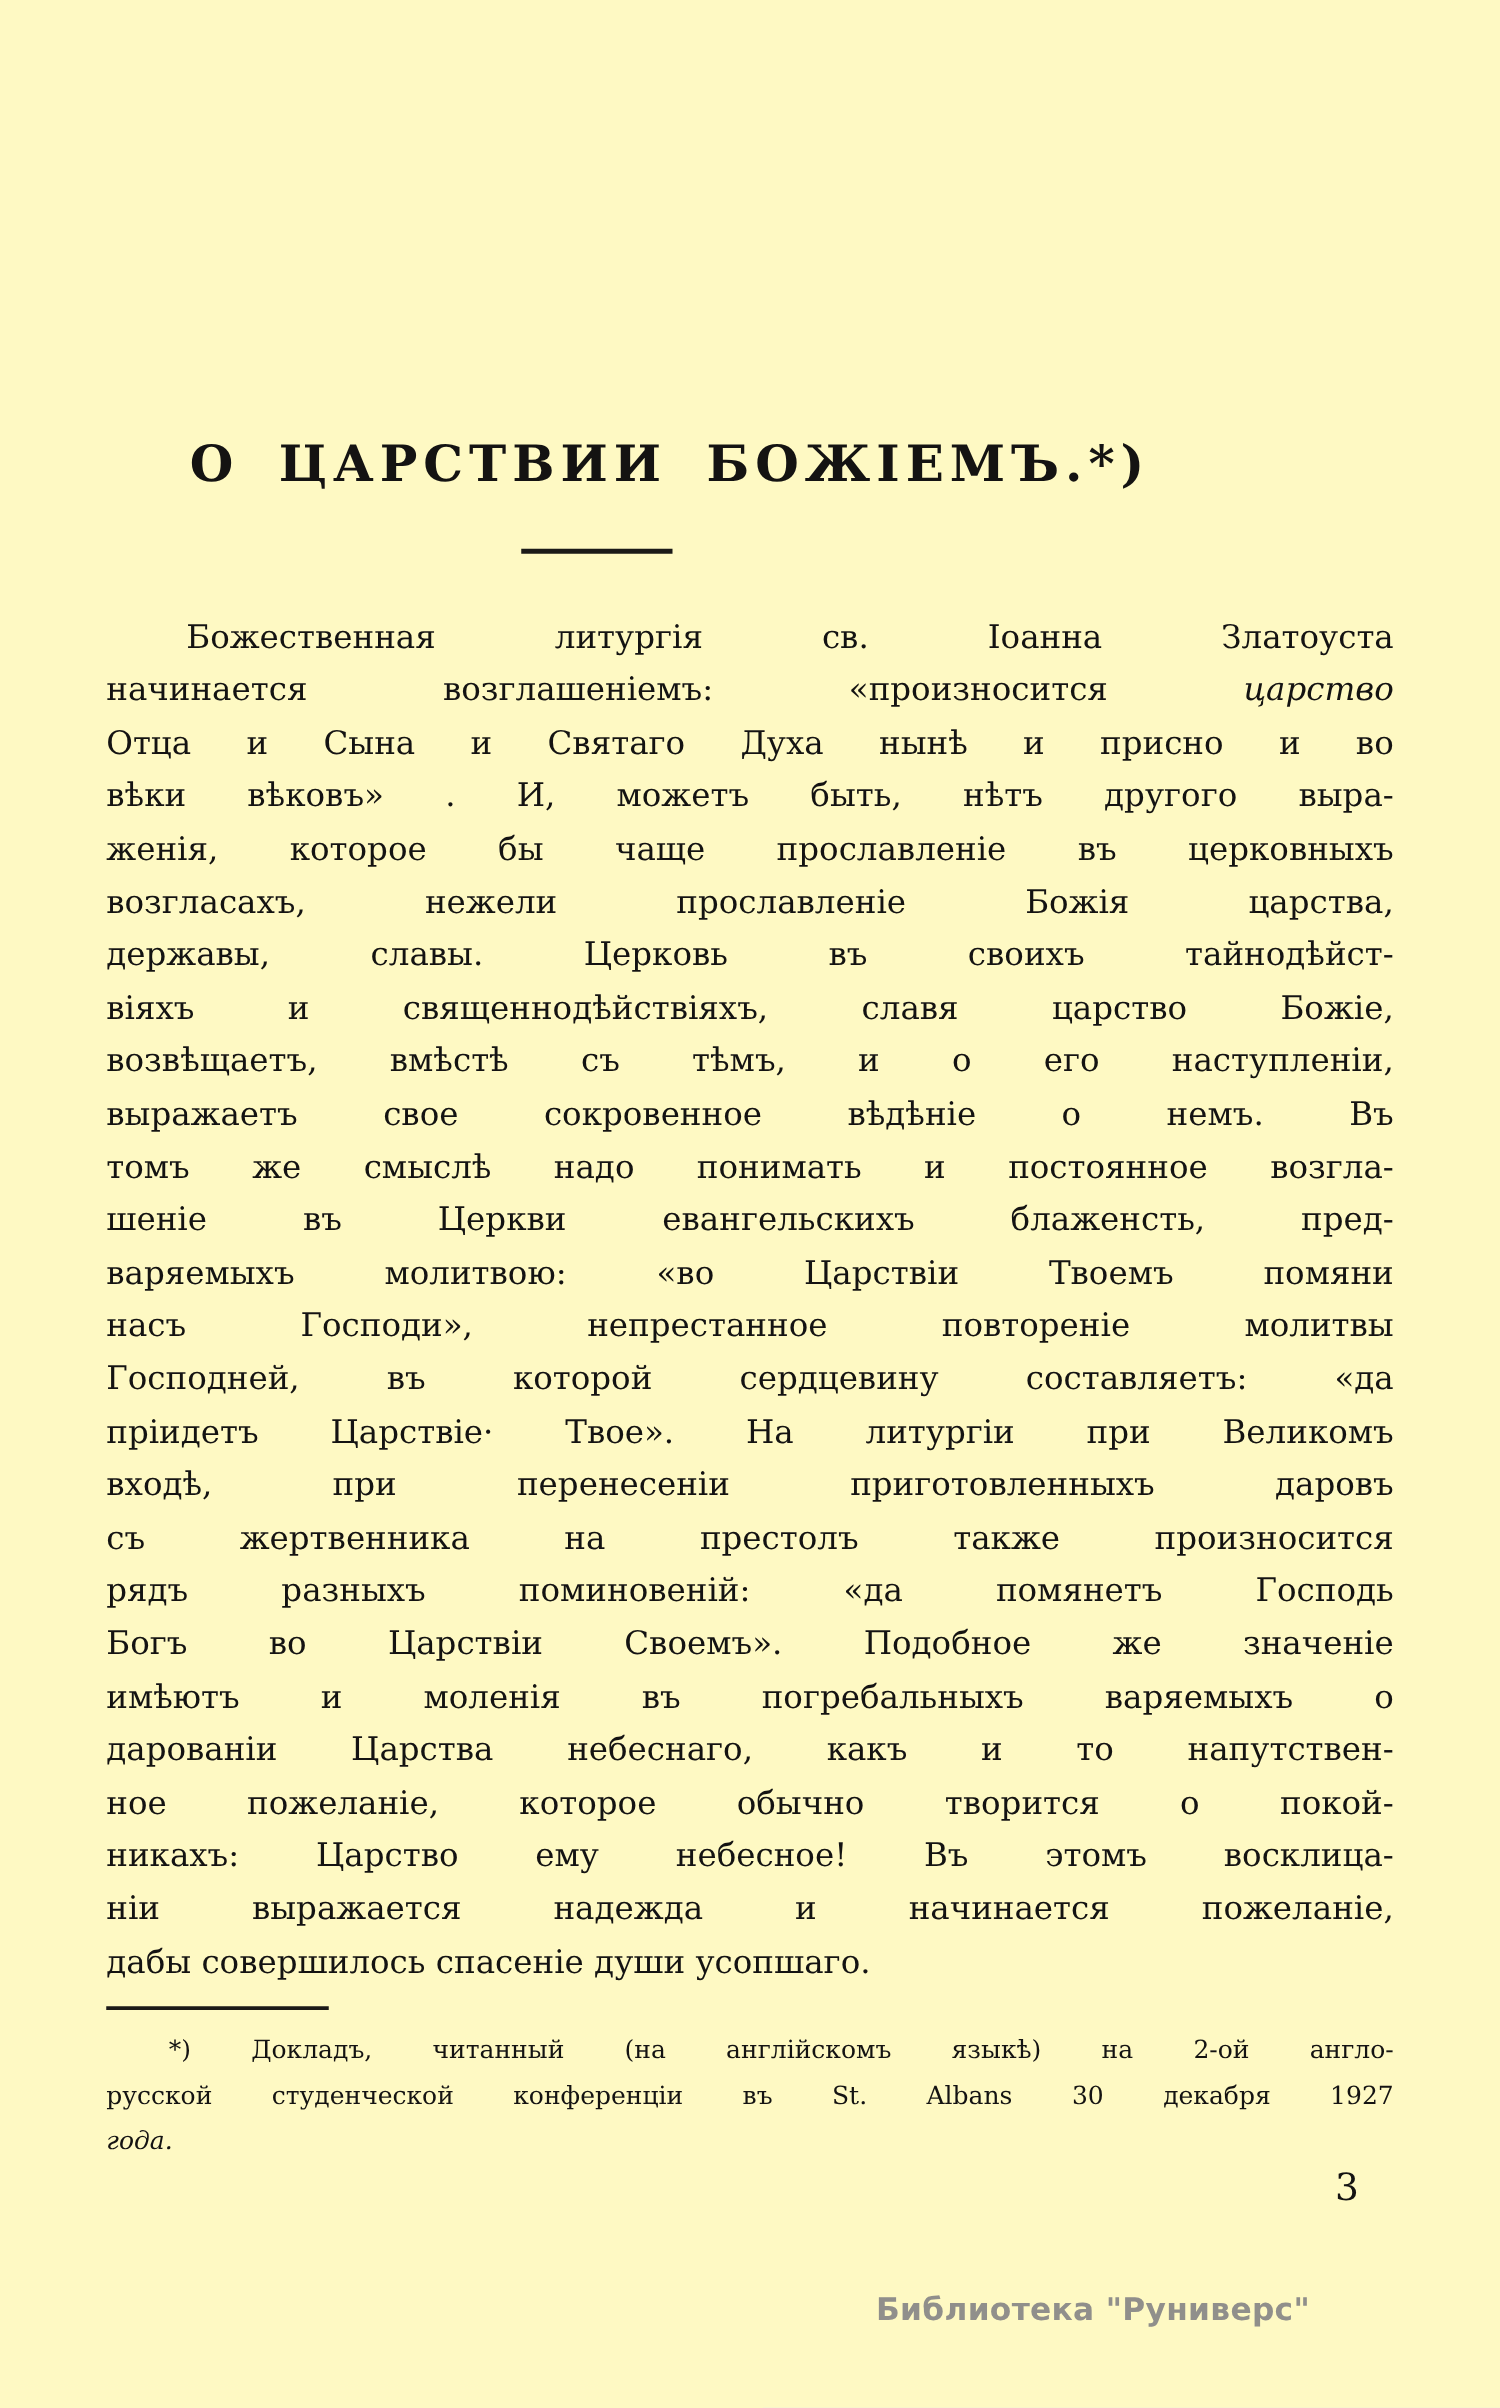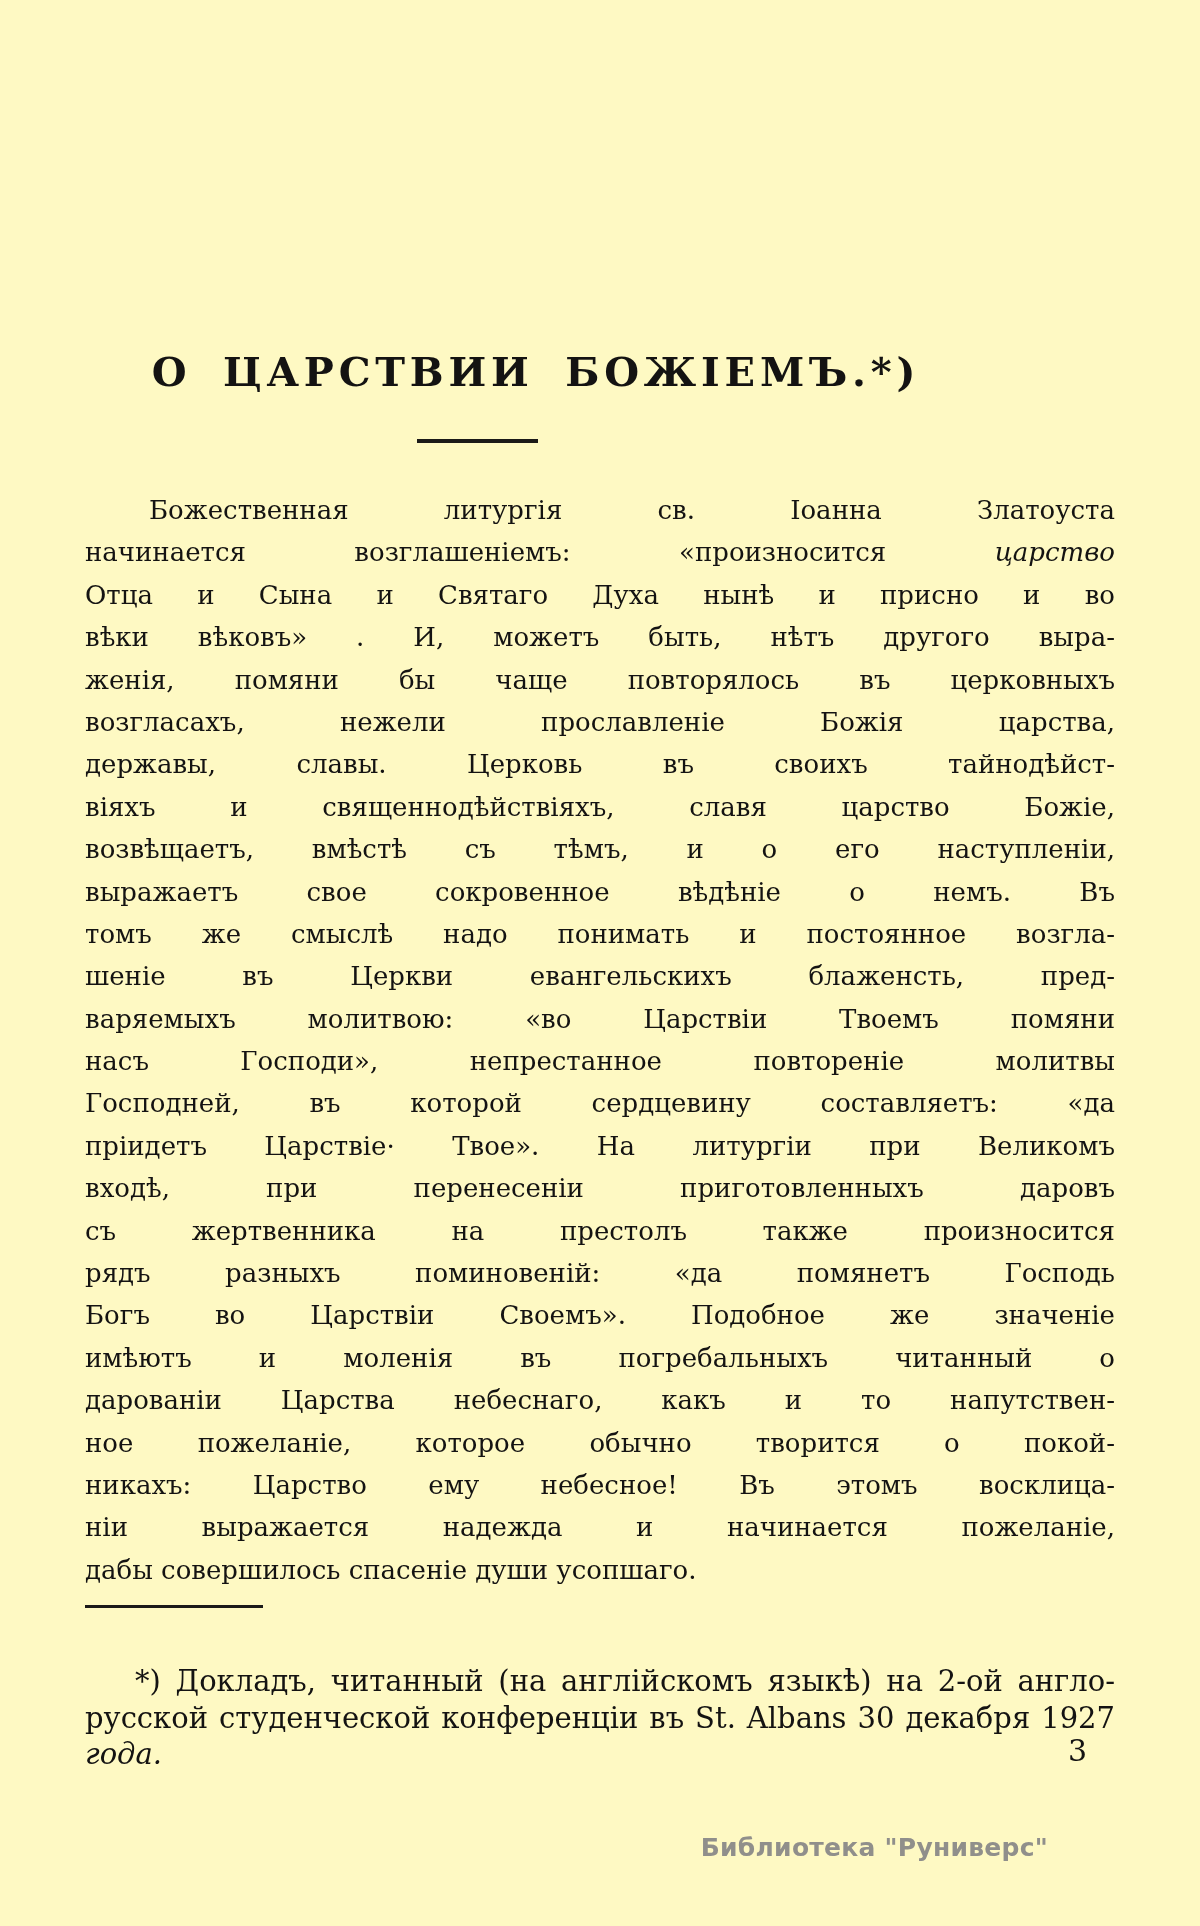--- a/index.html
+++ b/index.html
@@ -60,23 +60,22 @@
     top: 1605px;
     width: 178px;
     height: 3px;
     background: #1b1a18;
   }
   .footnote {
     position: absolute;
     left: 85px;
     top: 1621px;
     width: 1030px;
-    font-size: 29px;
+    font-size: 20px;
     line-height: 36.5px;
-    margin-top: 42px;
   }
   .footnote .fline {
     text-align: justify;
     text-align-last: justify;
     height: 36.5px;
   }
   .footnote .fline:first-child { text-indent: 50px; }
   .footnote .fline:last-child { text-align-last: left; font-style: italic; }
   .page-number {
     position: absolute;
@@ -99,37 +98,37 @@
 <body>
 
 <div class="page">
   <h1 class="title">О ЦАРСТВИИ БОЖІЕМЪ.*)</h1>
   <div class="title-rule"></div>
   <section class="body-text" id="body-lines">
       <div class="line"><span>Божественная литургія св. Іоанна Златоуста</span></div>
       <div class="line"><span>начинается возглашеніемъ: «произносится </span><em>царство</em></div>
       <div class="line"><span>Отца и Сына и Святаго Духа нынѣ и присно и во</span></div>
       <div class="line"><span>вѣки вѣковъ» . И, можетъ быть, нѣтъ другого выра-</span></div>
-      <div class="line"><span>женія, помяни бы чаще повторялось въ церковныхъ</span></div>
+      <div class="line"><span>женія, которое бы чаще прославленіе въ церковныхъ</span></div>
       <div class="line"><span>возгласахъ, нежели прославленіе Божія царства,</span></div>
       <div class="line"><span>державы, славы. Церковь въ своихъ тайнодѣйст-</span></div>
       <div class="line"><span>віяхъ и священнодѣйствіяхъ, славя царство Божіе,</span></div>
       <div class="line"><span>возвѣщаетъ, вмѣстѣ съ тѣмъ, и о его наступленіи,</span></div>
       <div class="line"><span>выражаетъ свое сокровенное вѣдѣніе о немъ. Въ</span></div>
       <div class="line"><span>томъ же смыслѣ надо понимать и постоянное возгла-</span></div>
       <div class="line"><span>шеніе въ Церкви евангельскихъ блаженсть, пред-</span></div>
       <div class="line"><span>варяемыхъ молитвою: «во Царствіи Твоемъ помяни</span></div>
       <div class="line"><span>насъ Господи», непрестанное повтореніе молитвы</span></div>
       <div class="line"><span>Господней, въ которой сердцевину составляетъ: «да</span></div>
       <div class="line"><span>пріидетъ Царствіе· Твое». На литургіи при Великомъ</span></div>
       <div class="line"><span>входѣ, при перенесеніи приготовленныхъ даровъ</span></div>
       <div class="line"><span>съ жертвенника на престолъ также произносится</span></div>
       <div class="line"><span>рядъ разныхъ поминовеній: «да помянетъ Господь</span></div>
       <div class="line"><span>Богъ во Царствіи Своемъ». Подобное же значеніе</span></div>
-      <div class="line"><span>имѣютъ и моленія въ погребальныхъ читанный о</span></div>
+      <div class="line"><span>имѣютъ и моленія въ погребальныхъ варяемыхъ о</span></div>
       <div class="line"><span>дарованіи Царства небеснаго, какъ и то напутствен-</span></div>
       <div class="line"><span>ное пожеланіе, которое обычно творится о покой-</span></div>
       <div class="line"><span>никахъ: Царство ему небесное! Въ этомъ восклица-</span></div>
       <div class="line"><span>ніи выражается надежда и начинается пожеланіе,</span></div>
       <div class="line"><span>дабы совершилось спасеніе души усопшаго.</span></div>
     </section>
   <div class="footnote-rule"></div>
   <section class="footnote" id="footnote-lines">
       <div class="fline">*) Докладъ, читанный (на англійскомъ языкѣ) на 2-ой англо-</div>
       <div class="fline">русской студенческой конференціи въ St. Albans 30 декабря 1927</div>

